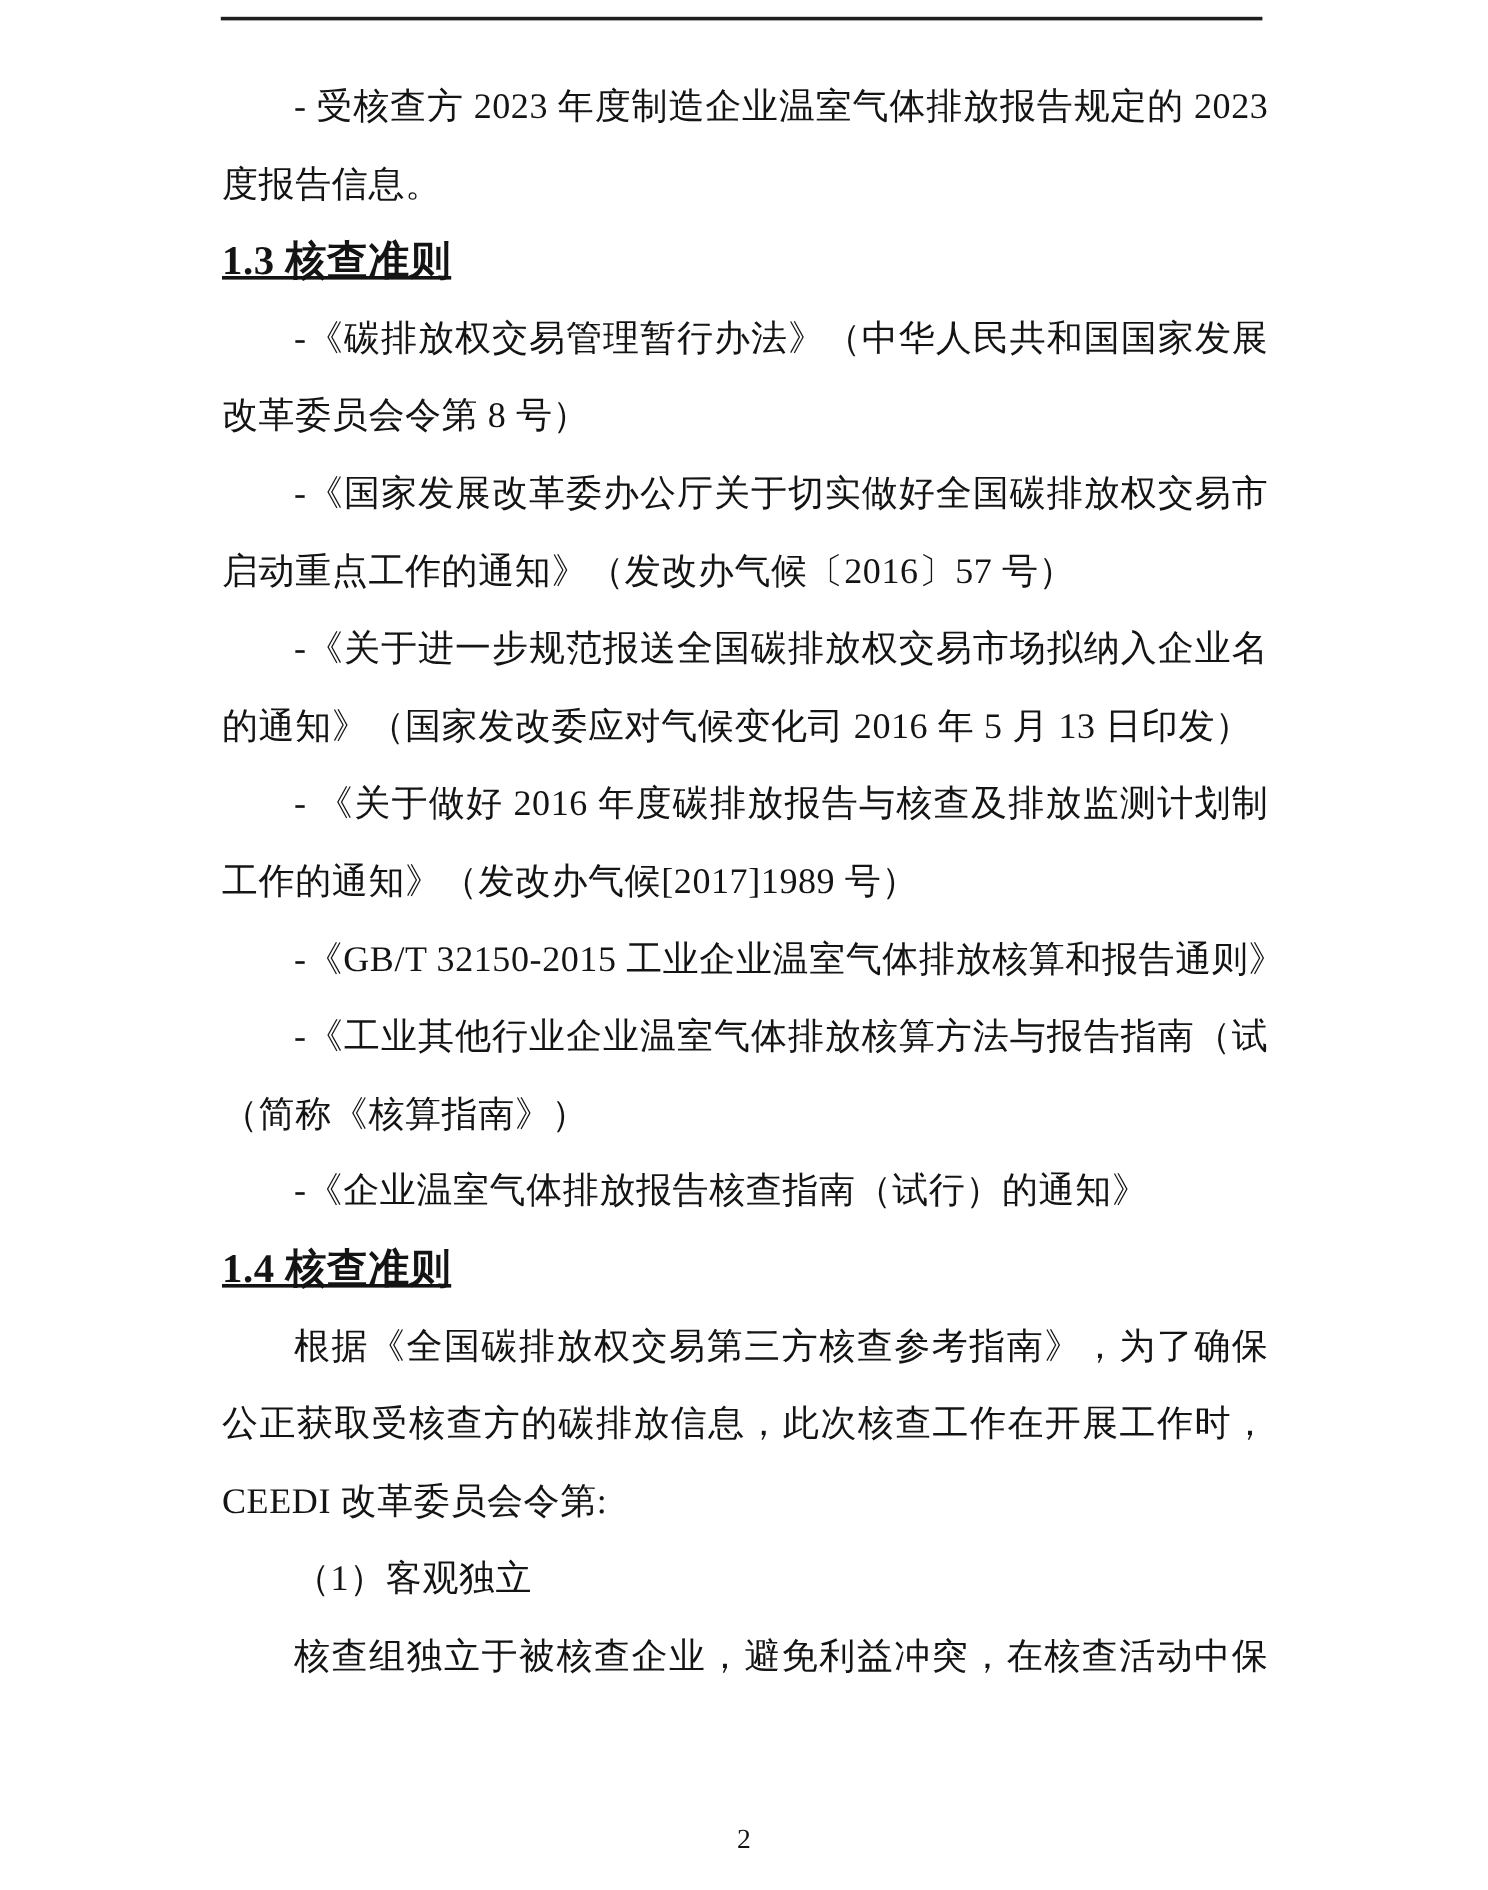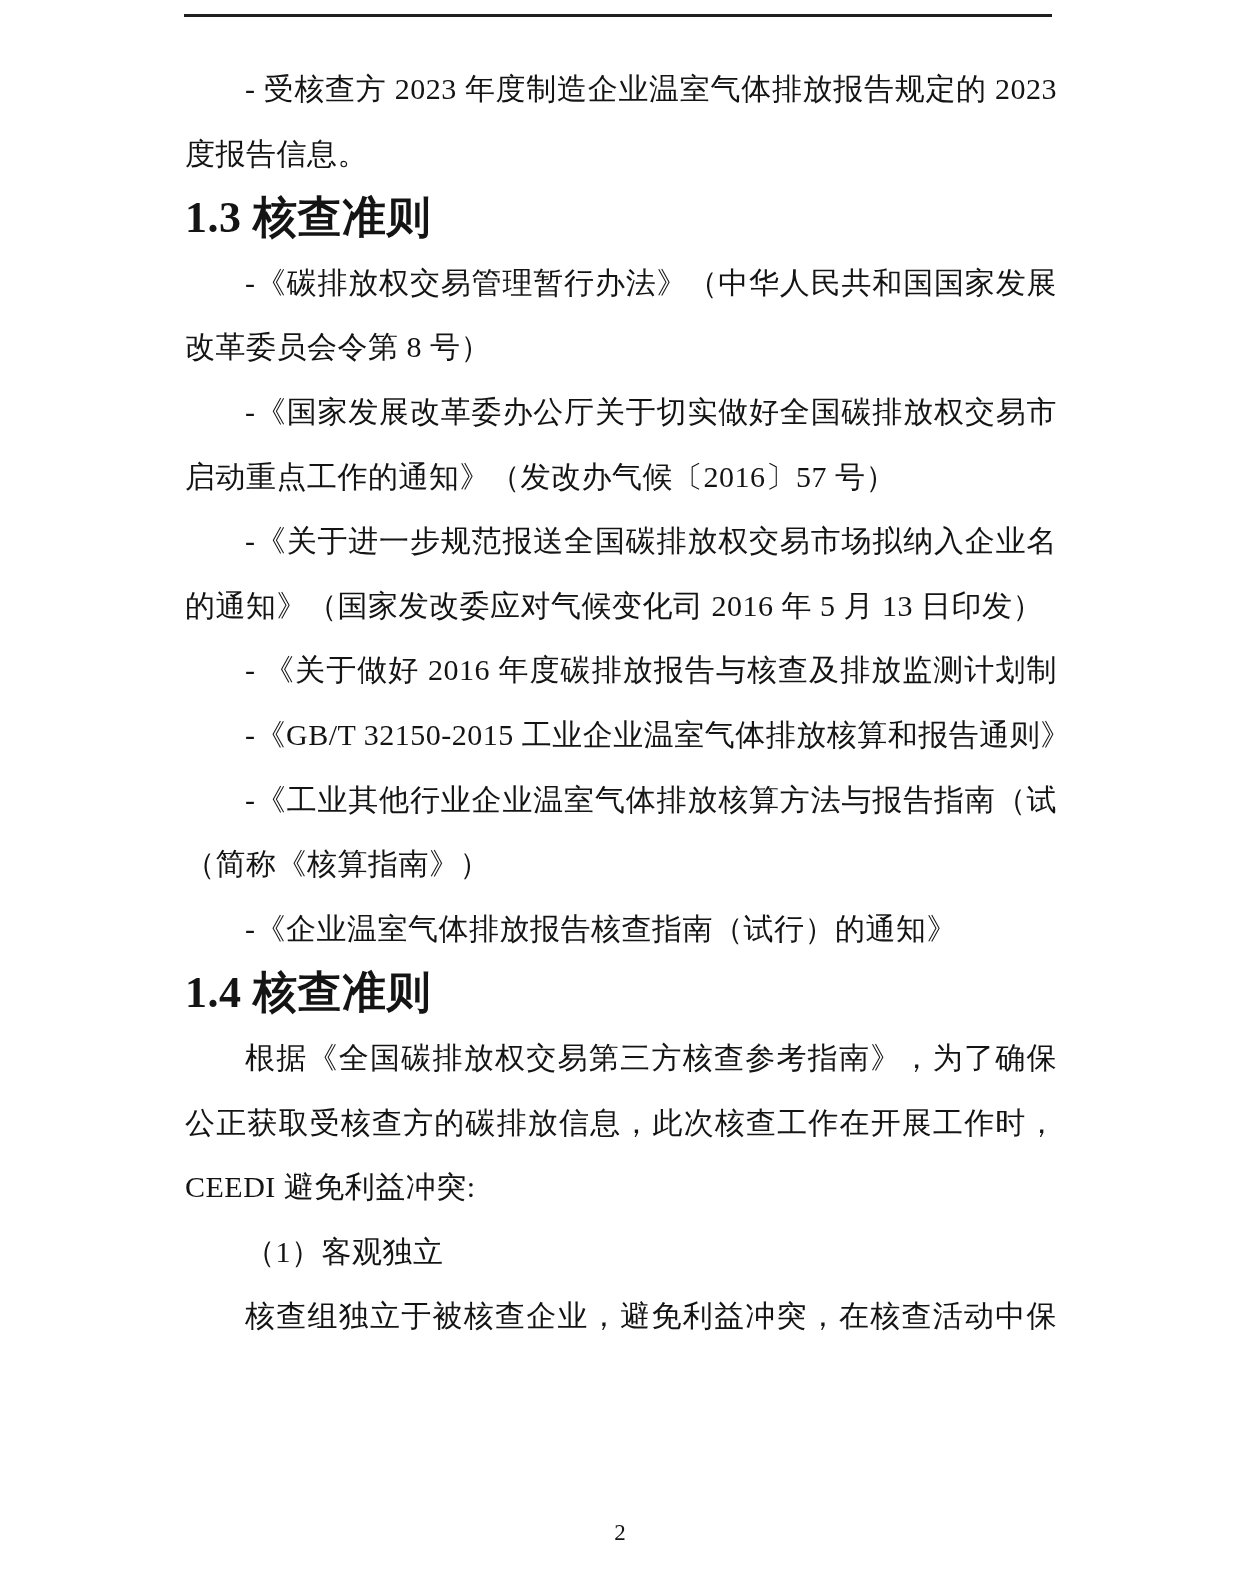--- a/index.html
+++ b/index.html
@@ -41,21 +41,22 @@
     padding-left: 60px;
   }
   .line.justify {
     white-space: normal;
     text-align: justify;
     text-align-last: justify;
     overflow: hidden;
   }
   .line.heading {
     font-weight: bold;
-    font-size: 44px;
+    font-size: 34px;
+    text-decoration: underline;
   }
   .footer {
     position: absolute;
     left: 0;
     top: 1520px;
     width: 1240px;
     text-align: center;
   }
   .pagenum {
     font-size: 23px;
@@ -71,27 +72,28 @@
       <div class="line indent justify">- 受核查方 2023 年度制造企业温室气体排放报告规定的 2023 年</div>
       <div class="line">度报告信息。</div>
       <div class="line heading">1.3 核查准则</div>
       <div class="line indent justify">-《碳排放权交易管理暂行办法》（中华人民共和国国家发展和</div>
       <div class="line">改革委员会令第 8 号）</div>
       <div class="line indent justify">-《国家发展改革委办公厅关于切实做好全国碳排放权交易市场</div>
       <div class="line">启动重点工作的通知》（发改办气候〔2016〕57 号）</div>
       <div class="line indent justify">-《关于进一步规范报送全国碳排放权交易市场拟纳入企业名单</div>
       <div class="line">的通知》（国家发改委应对气候变化司 2016 年 5 月 13 日印发）</div>
       <div class="line indent justify">- 《关于做好 2016 年度碳排放报告与核查及排放监测计划制定</div>
+      <div class="line">工作的通知》（发改办气候[2017]1989 号）</div>
       <div class="line indent">-《GB/T 32150-2015 工业企业温室气体排放核算和报告通则》</div>
       <div class="line indent justify">-《工业其他行业企业温室气体排放核算方法与报告指南（试行）》</div>
       <div class="line">（简称《核算指南》）</div>
       <div class="line indent">-《企业温室气体排放报告核查指南（试行）的通知》</div>
       <div class="line heading">1.4 核查准则</div>
       <div class="line indent justify">根据《全国碳排放权交易第三方核查参考指南》，为了确保真实</div>
       <div class="line justify">公正获取受核查方的碳排放信息，此次核查工作在开展工作时，</div>
-      <div class="line">CEEDI 避免利益冲突:</div>
+      <div class="line">CEEDI 改革委员会令第:</div>
       <div class="line indent">（1）客观独立</div>
       <div class="line indent justify">核查组独立于被核查企业，避免利益冲突，在核查活动中保持客</div>
     </div>
   <div class="footer">
     <span class="pagenum">2</span>
   </div>
 </div>
 
 </body></html>

